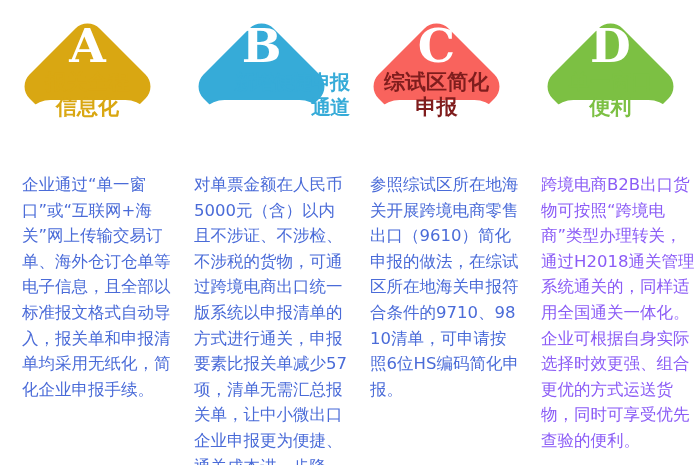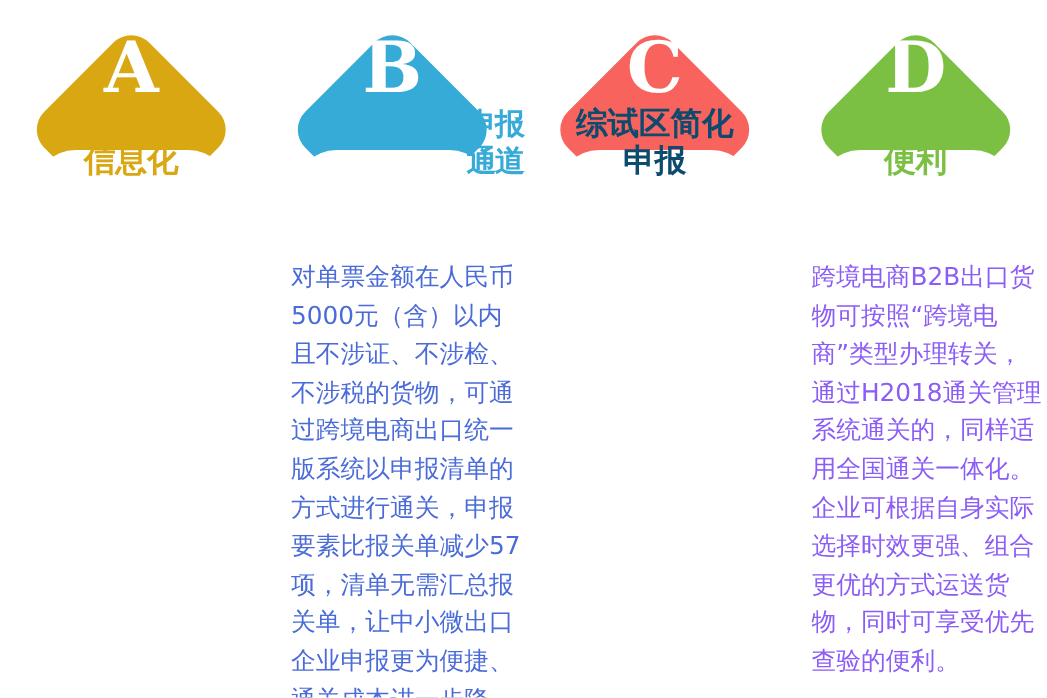--- a/index.html
+++ b/index.html
@@ -97,41 +97,43 @@
 <div id="root">
 
   <div class="col col-0">
     <div class="badge-wrap">
       <div class="diamond" style="background: rgb(217, 167, 18);"></div>
       <div class="band"></div>
       <div class="letter">A</div>
       <div class="badge-text" style="color: rgb(217, 167, 18);">报关全程
 信息化</div>
     </div>
+    <div class="body-text" style="color: rgb(74, 107, 216);">企业通过“单一窗口”或“互联网+海关”网上传输交易订单、海外仓订仓单等电子信息，且全部以标准报文格式自动导入，报关单和申报清单均采用无纸化，简化企业申报手续。</div>
   </div>
 
   <div class="col col-1">
     <div class="badge-wrap">
       <div class="diamond" style="background: rgb(54, 171, 216);"></div>
       <div class="band"></div>
       <div class="letter">B</div>
       <div class="badge-text tight" style="color: rgb(54, 171, 216);">新增便捷申报
 通道</div>
     </div>
     <div class="body-text" style="color: rgb(74, 107, 216);">对单票金额在人民币5000元（含）以内且不涉证、不涉检、不涉税的货物，可通过跨境电商出口统一版系统以申报清单的方式进行通关，申报要素比报关单减少57项，清单无需汇总报关单，让中小微出口企业申报更为便捷、通关成本进一步降低。</div>
   </div>
 
   <div class="col col-2">
     <div class="badge-wrap">
       <div class="diamond" style="background: rgb(249, 99, 93);"></div>
       <div class="band"></div>
       <div class="letter">C</div>
-      <div class="badge-text" style="color: #0c4a6e;">综试区简化
+      <div class="badge-text" style="color: #7f1d1d;">综试区简化
 申报</div>
     </div>
+    <div class="body-text" style="color: rgb(74, 107, 216);">参照综试区所在地海关开展跨境电商零售出口（9610）简化申报的做法，在综试区所在地海关申报符合条件的9710、9810清单，可申请按照6位HS编码简化申报。</div>
   </div>
 
   <div class="col col-3">
     <div class="badge-wrap">
       <div class="diamond" style="background: rgb(124, 192, 67);"></div>
       <div class="band"></div>
       <div class="letter">D</div>
       <div class="badge-text" style="color: rgb(124, 192, 67);">单一窗口
 便利</div>
     </div>

